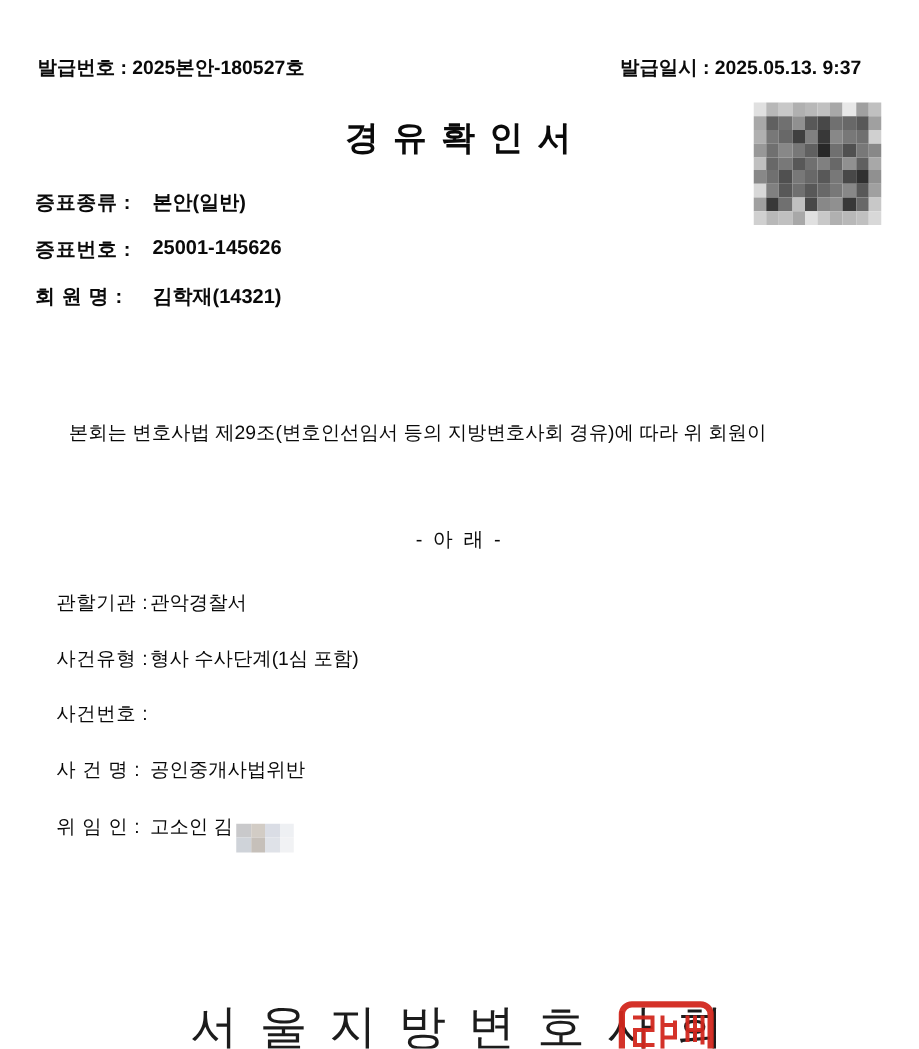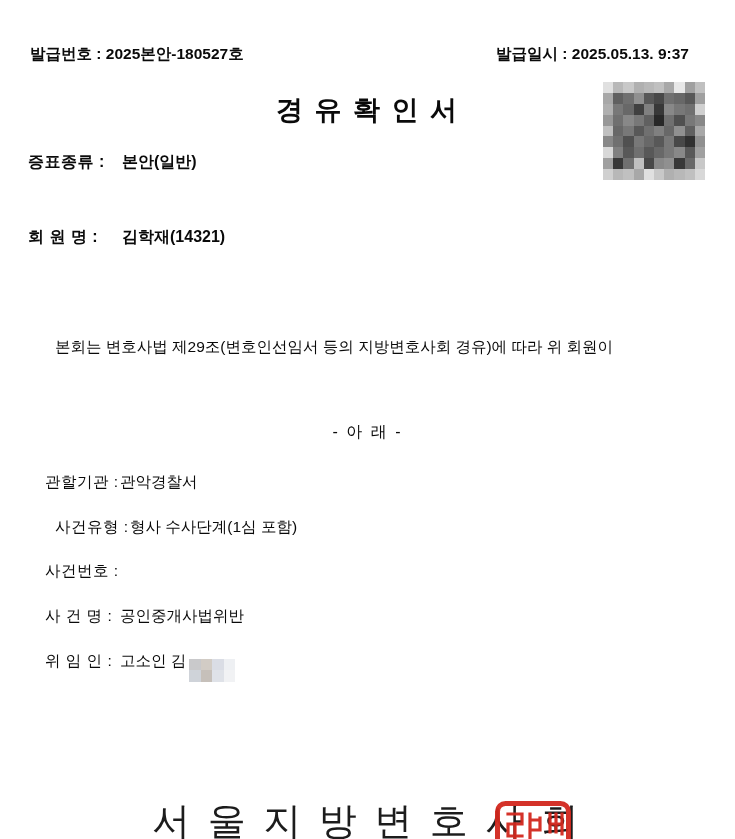--- a/index.html
+++ b/index.html
@@ -147,36 +147,40 @@
       <div style="background: rgb(176, 176, 176);"></div>
       <div style="background: rgb(184, 184, 184);"></div>
       <div style="background: rgb(192, 192, 192);"></div>
       <div style="background: rgb(216, 216, 216);"></div>
     </div>
 
   <div class="abs cert-row" style="top:152px;">
     <span class="lbl">증표종류 :</span>
     <span class="val">본안(일반)</span>
   </div>
+  <div class="abs cert-row" style="top:190px;">
+    <span class="lbl">증표번호 :</span>
+    <span class="val">25001-145626</span>
+  </div>
   <div class="abs cert-row" style="top:227px;">
     <span class="lbl">회 원 명 :</span>
     <span class="val">김학재(14321)</span>
   </div>
 
   <div class="abs body-par">
     <div class="indent">본회는 변호사법 제29조(변호인선임서 등의 지방변호사회 경유)에 따라 위 회원이</div>
   </div>
 
   <div class="abs below-marker">- 아 래 -</div>
 
   <div class="abs case-row" style="top:472px;">
     <span class="lbl">관할기관 :</span>
     <span class="val">관악경찰서</span>
   </div>
-  <div class="abs case-row" style="top:517px;margin-left:10px;">
+  <div class="abs case-row" style="top:517px;">
     <span class="lbl">사건유형 :</span>
     <span class="val">형사 수사단계(1심 포함)</span>
   </div>
   <div class="abs case-row" style="top:561px;">
     <span class="lbl">사건번호 :</span>
     <span class="val"></span>
   </div>
   <div class="abs case-row" style="top:606px;">
     <span class="lbl">사 건 명 :</span>
     <span class="val">공인중개사법위반</span>

